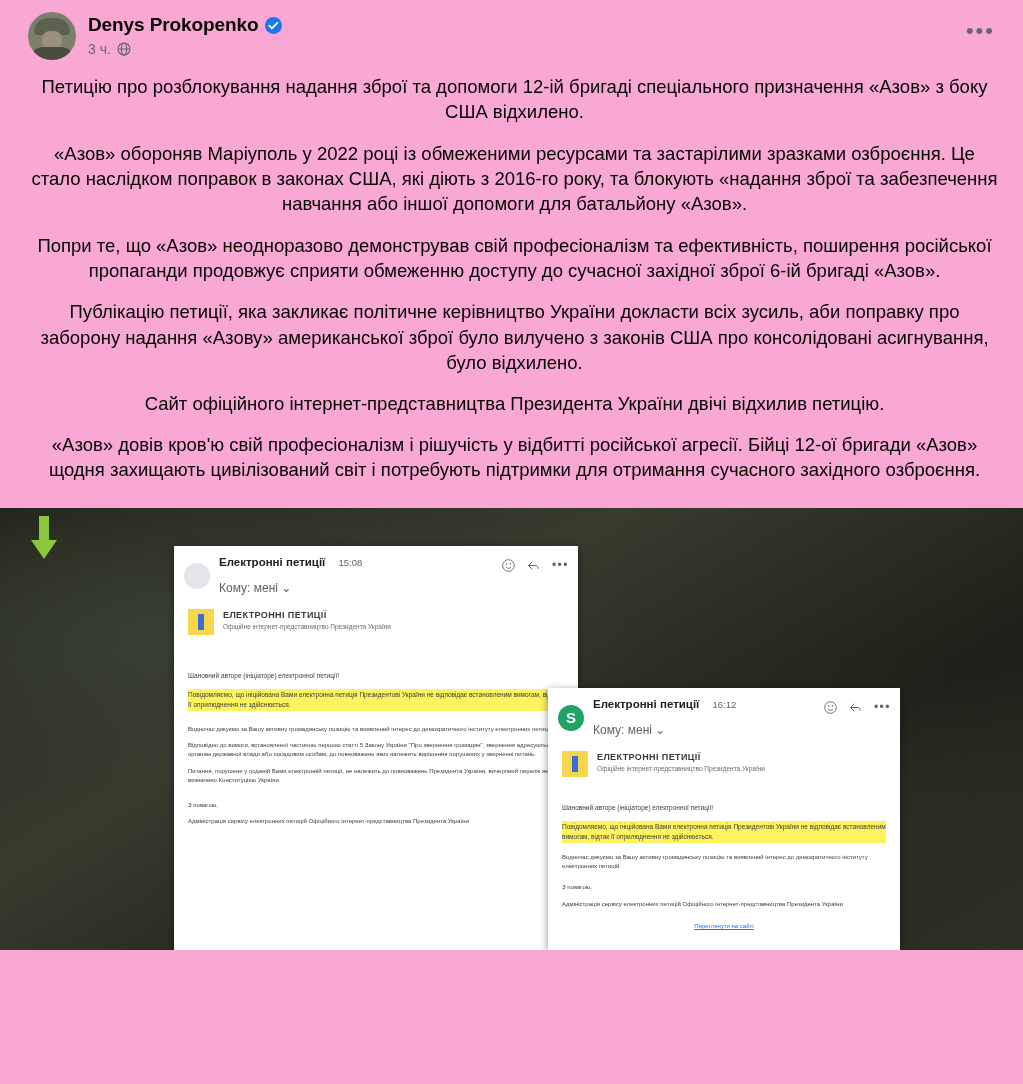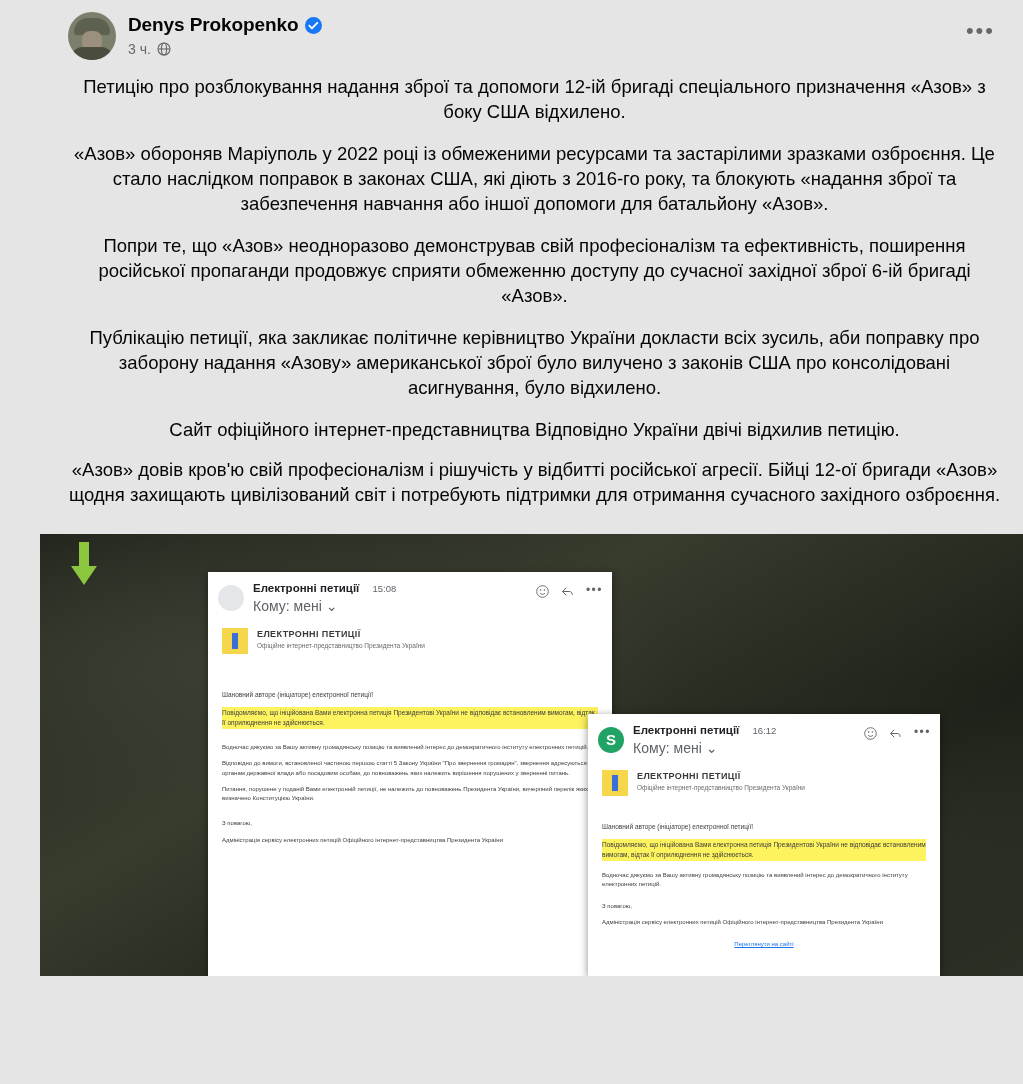--- a/index.html
+++ b/index.html
@@ -6,23 +6,22 @@
   html, body {
     margin: 0;
     padding: 0;
     background: #ffffff;
     font-family: "Liberation Sans", sans-serif;
   }
   #page {
     width: 1023px;
     height: 1084px;
     position: relative;
-    background: #e5e5e5;
+    background: #f9a8d4;
     overflow: hidden;
-    padding-left: 40px;
   }
 
   
   .post-header {
     display: flex;
     align-items: flex-start;
     padding: 12px 16px 4px 28px;
     position: relative;
   }
   .avatar {
@@ -135,21 +134,21 @@
   }
 
   
   .mail-card {
     position: absolute;
     background: #ffffff;
     box-shadow: 0 2px 8px rgba(0,0,0,0.45);
     overflow: hidden;
   }
   .mail-card.back {
-    left: 168px;
+    left: 174px;
     top: 38px;
     width: 404px;
     height: 473px;
   }
   .mail-card.front {
     left: 548px;
     top: 180px;
     width: 352px;
     height: 262px;
   }
@@ -173,23 +172,23 @@
     text-align: center;
     line-height: 26px;
   }
   .mc-title-wrap { margin-left: 9px; }
   .mc-sender {
     font-size: 11.5px;
     font-weight: bold;
     color: #202124;
   }
   .mc-recipient {
-    font-size: 14px;
+    font-size: 12px;
     color: #5f6368;
-    margin-top: 4px;
+    margin-top: 13px;
   }
   .mc-time {
     font-size: 9.5px;
     color: #5f6368;
     margin-left: 10px;
     font-weight: normal;
   }
   .mc-actions {
     position: absolute;
     right: 9px;
@@ -287,21 +286,21 @@
       </div>
     </div>
     <div class="more-btn">•••</div>
   </div>
 
   <div class="post-body">
     <p>Петицію про розблокування надання зброї та допомоги 12-ій бригаді спеціального призначення «Азов» з боку США відхилено.</p>
     <p>«Азов» обороняв Маріуполь у 2022 році із обмеженими ресурсами та застарілими зразками озброєння. Це стало наслідком поправок в законах США, які діють з 2016-го року, та блокують «надання зброї та забезпечення навчання або іншої допомоги для батальйону «Азов».</p>
     <p>Попри те, що «Азов» неодноразово демонстрував свій професіоналізм та ефективність, поширення російської пропаганди продовжує сприяти обмеженню доступу до сучасної західної зброї 6-ій бригаді «Азов».</p>
     <p>Публікацію петиції, яка закликає політичне керівництво України докласти всіх зусиль, аби поправку про заборону надання «Азову» американської зброї було вилучено з законів США про консолідовані асигнування, було відхилено.</p>
-    <p class="tight">Сайт офіційного інтернет-представництва Відповідно України двічі відхилив петицію.</p>
+    <p class="tight">Сайт офіційного інтернет-представництва Президента України двічі відхилив петицію.</p>
     <p>«Азов» довів кров'ю свій професіоналізм і рішучість у відбитті російської агресії. Бійці 12-ої бригади «Азов» щодня захищають цивілізований світ і потребують підтримки для отримання сучасного західного озброєння.</p>
   </div>
 
   <div class="attachment">
 
     <span class="arrow-marker">
       <svg viewBox="0 0 28 44" width="28" height="44">
         <polygon points="9,0 19,0 19,24 27,24 14,43 1,24 9,24" fill="#8cc63f"></polygon>
       </svg>
     </span>

